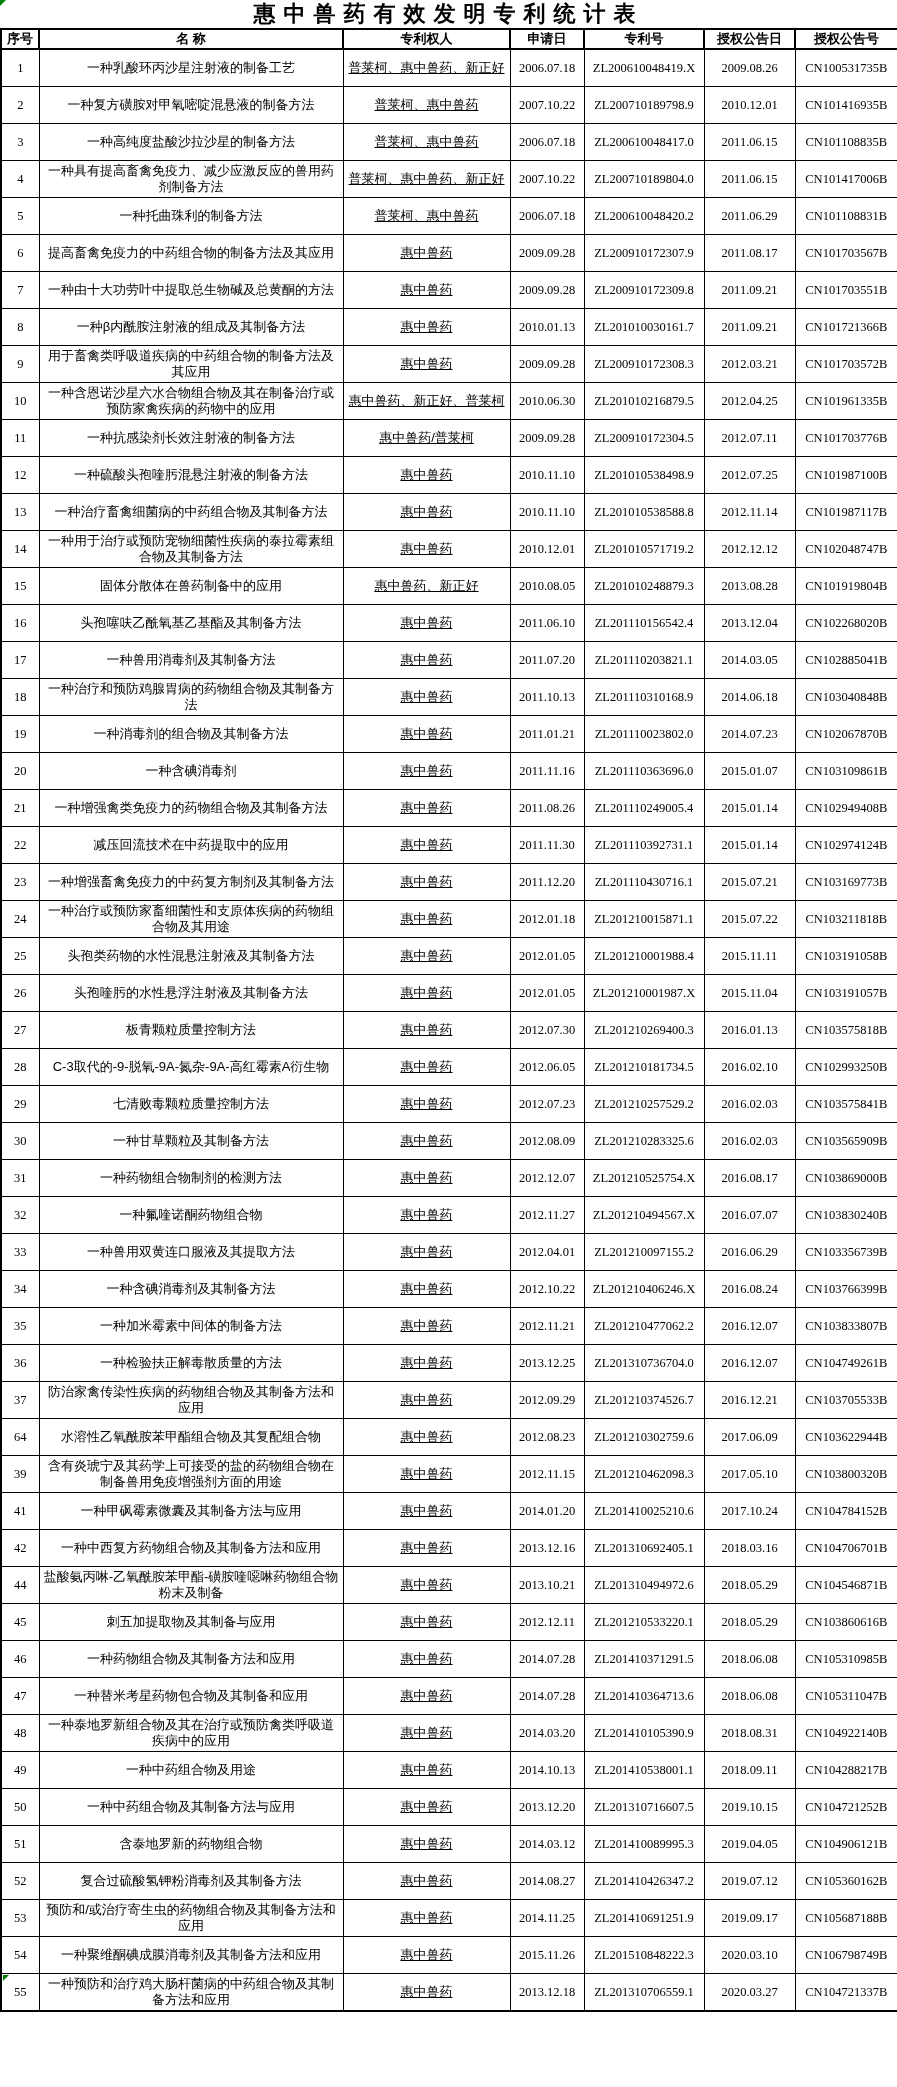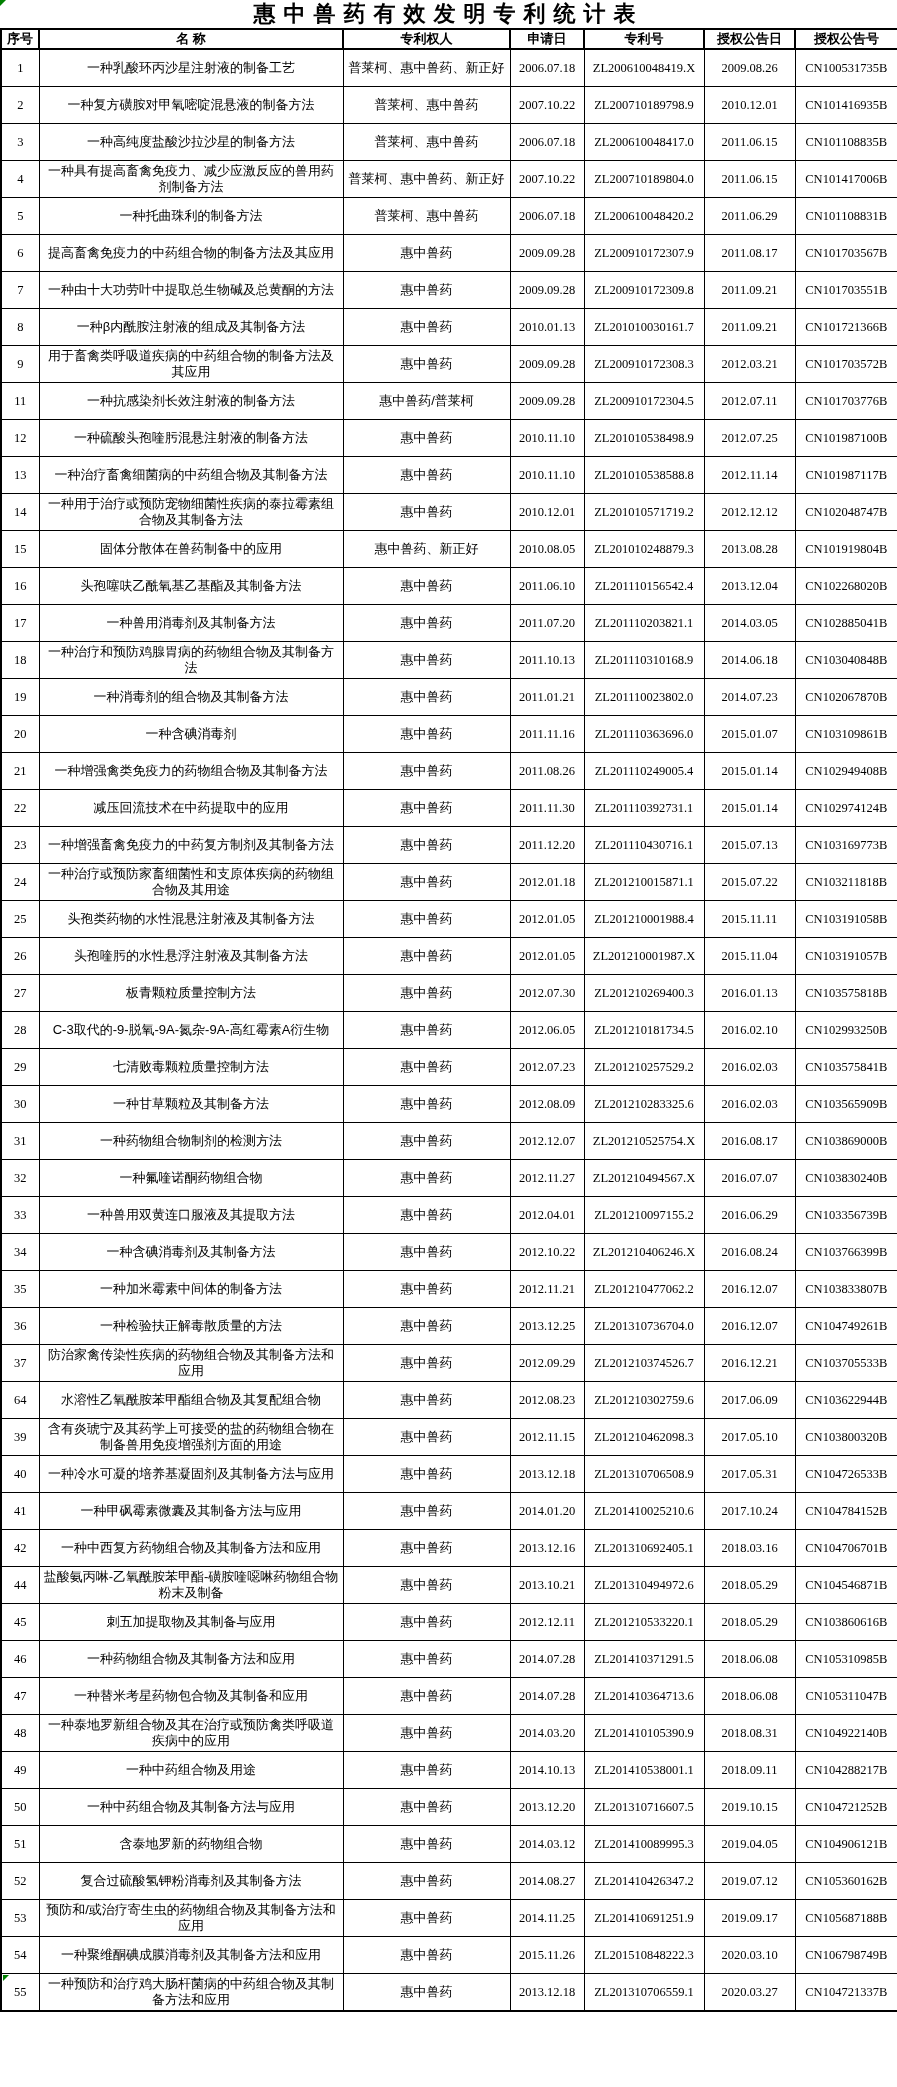--- a/index.html
+++ b/index.html
@@ -9,21 +9,21 @@
            font-size:22px; font-weight:bold; letter-spacing:8px; white-space:nowrap; }
   .sheet-tri { position:absolute; top:0; left:0; width:0; height:0;
                border-top:6px solid #008000; border-right:6px solid transparent; }
   table { border-collapse:collapse; table-layout:fixed; width:897px;
           border:2px solid #000; }
   th { border:2px solid #000; font-size:13px; font-weight:bold;
        height:16px; padding:0; text-align:center; background:#fff;margin-left:16px; }
   td { border:1px solid #000; font-size:13px; padding:0 3px; height:36px;
        vertical-align:middle; background:#fff; overflow:hidden; }
   td.name   { text-align:center; line-height:1.25; }
-  td.center { text-align:center; }
+  td.center { text-align:center;text-decoration:underline; }
   td.num    { font-family:"Liberation Serif", serif; text-align:center;
               font-size:12.5px; white-space:nowrap; padding:0 1px; }
   td.rel    { position:relative; }
   .cell-tri { position:absolute; top:1px; left:1px; width:0; height:0;
               border-top:6px solid #008000; border-right:6px solid transparent; }
 </style>
 </head>
 <body>
 
 <div class="sheet-tri"></div>
@@ -127,20 +127,29 @@
       <tr>
     <td class="num rel">9</td>
     <td class="name">用于畜禽类呼吸道疾病的中药组合物的制备方法及其应用</td>
     <td class="center">惠中兽药</td>
     <td class="num">2009.09.28</td>
     <td class="num">ZL200910172308.3</td>
     <td class="num">2012.03.21</td>
     <td class="num">CN101703572B</td>
   </tr>
       <tr>
+    <td class="num rel">10</td>
+    <td class="name">一种含恩诺沙星六水合物组合物及其在制备治疗或预防家禽疾病的药物中的应用</td>
+    <td class="center">惠中兽药、新正好、普莱柯</td>
+    <td class="num">2010.06.30</td>
+    <td class="num">ZL201010216879.5</td>
+    <td class="num">2012.04.25</td>
+    <td class="num">CN101961335B</td>
+  </tr>
+      <tr>
     <td class="num rel">11</td>
     <td class="name">一种抗感染剂长效注射液的制备方法</td>
     <td class="center">惠中兽药/普莱柯</td>
     <td class="num">2009.09.28</td>
     <td class="num">ZL200910172304.5</td>
     <td class="num">2012.07.11</td>
     <td class="num">CN101703776B</td>
   </tr>
       <tr>
     <td class="num rel">12</td>
@@ -240,21 +249,21 @@
     <td class="num">ZL201110392731.1</td>
     <td class="num">2015.01.14</td>
     <td class="num">CN102974124B</td>
   </tr>
       <tr>
     <td class="num rel">23</td>
     <td class="name">一种增强畜禽免疫力的中药复方制剂及其制备方法</td>
     <td class="center">惠中兽药</td>
     <td class="num">2011.12.20</td>
     <td class="num">ZL201110430716.1</td>
-    <td class="num">2015.07.13</td>
+    <td class="num">2015.07.21</td>
     <td class="num">CN103169773B</td>
   </tr>
       <tr>
     <td class="num rel">24</td>
     <td class="name">一种治疗或预防家畜细菌性和支原体疾病的药物组合物及其用途</td>
     <td class="center">惠中兽药</td>
     <td class="num">2012.01.18</td>
     <td class="num">ZL201210015871.1</td>
     <td class="num">2015.07.22</td>
     <td class="num">CN103211818B</td>
@@ -388,29 +397,20 @@
       <tr>
     <td class="num rel">39</td>
     <td class="name">含有炎琥宁及其药学上可接受的盐的药物组合物在制备兽用免疫增强剂方面的用途</td>
     <td class="center">惠中兽药</td>
     <td class="num">2012.11.15</td>
     <td class="num">ZL201210462098.3</td>
     <td class="num">2017.05.10</td>
     <td class="num">CN103800320B</td>
   </tr>
       <tr>
-    <td class="num rel">40</td>
-    <td class="name">一种冷水可凝的培养基凝固剂及其制备方法与应用</td>
-    <td class="center">惠中兽药</td>
-    <td class="num">2013.12.18</td>
-    <td class="num">ZL201310706508.9</td>
-    <td class="num">2017.05.31</td>
-    <td class="num">CN104726533B</td>
-  </tr>
-      <tr>
     <td class="num rel">41</td>
     <td class="name">一种甲砜霉素微囊及其制备方法与应用</td>
     <td class="center">惠中兽药</td>
     <td class="num">2014.01.20</td>
     <td class="num">ZL201410025210.6</td>
     <td class="num">2017.10.24</td>
     <td class="num">CN104784152B</td>
   </tr>
       <tr>
     <td class="num rel">42</td>

